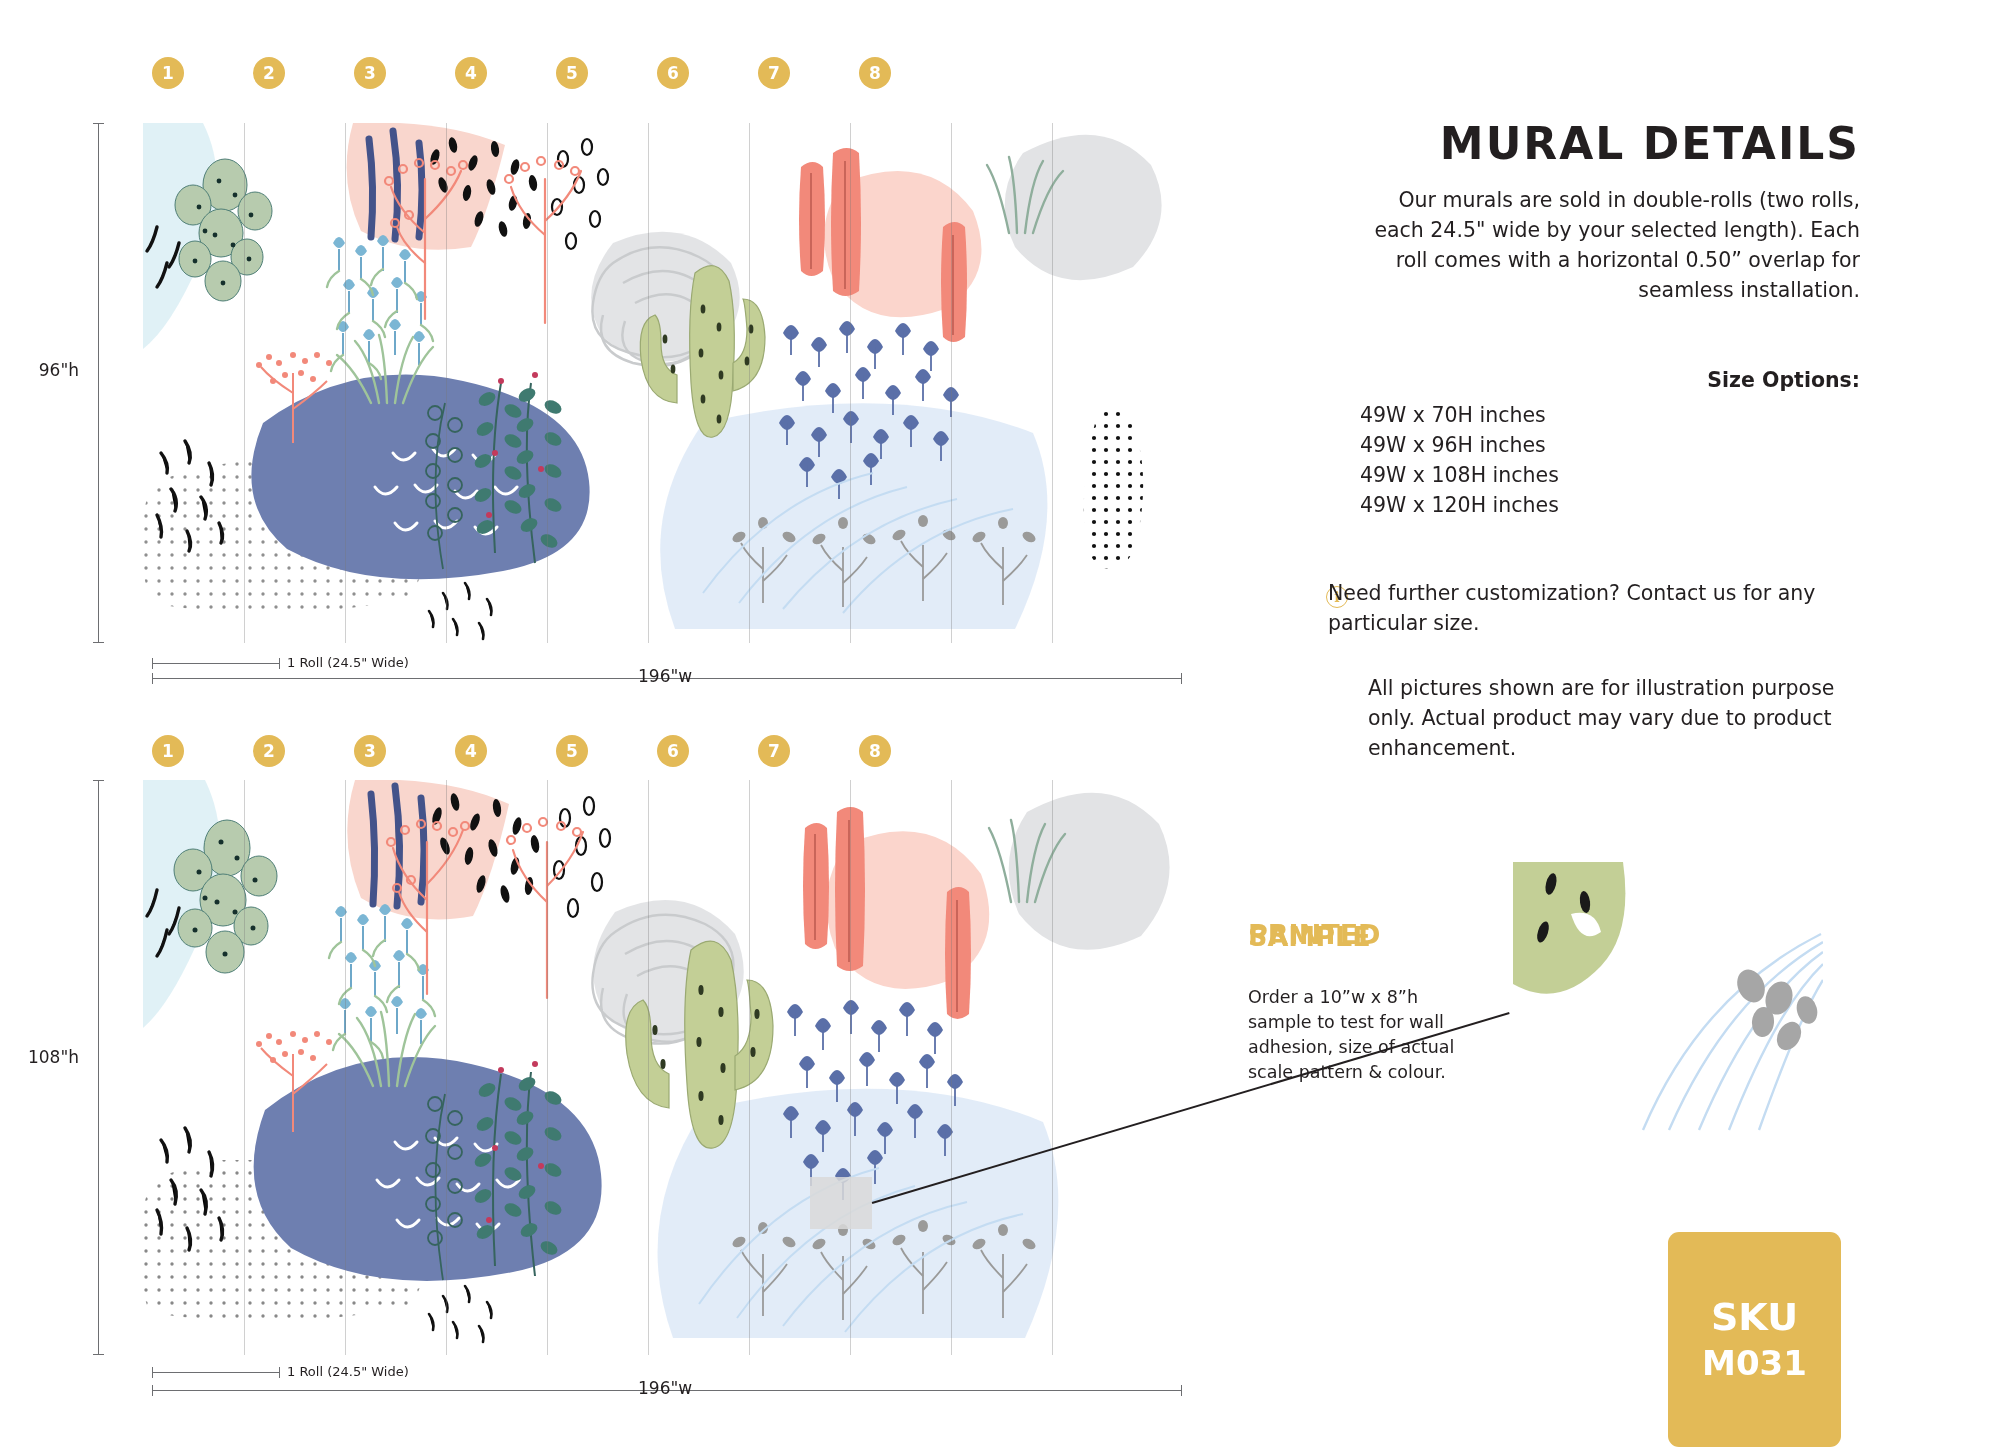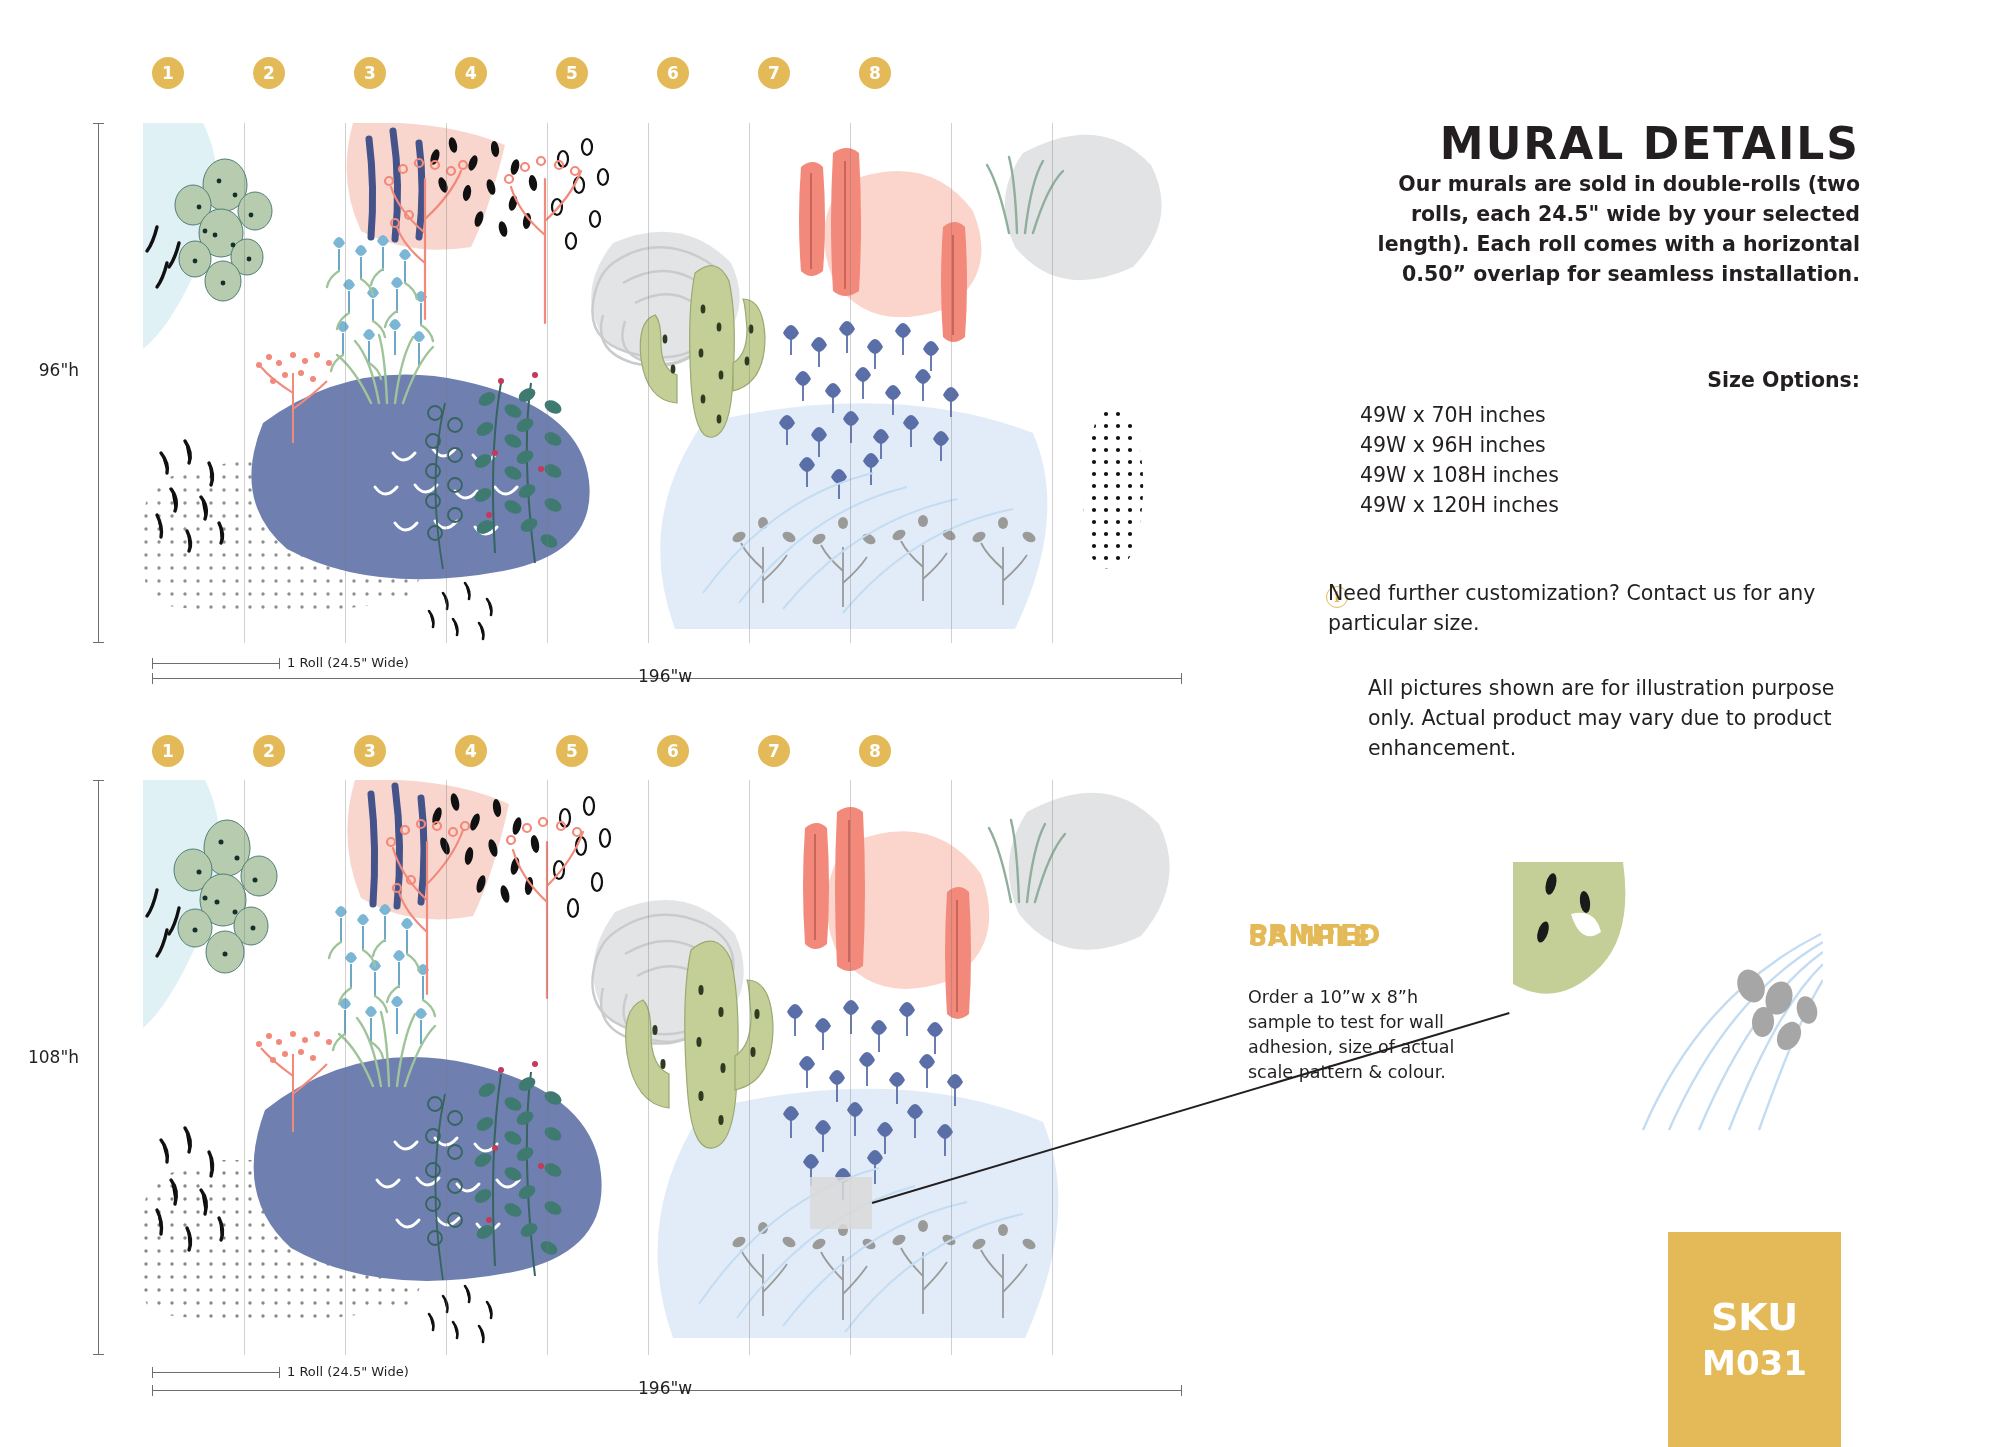--- a/index.html
+++ b/index.html
@@ -174,20 +174,21 @@
   
   .sku-box {
     position: absolute;
     background: #e3ba57;
     color: #ffffff;
     display: flex;
     flex-direction: column;
     align-items: center;
     justify-content: center;
     font-family: "DejaVu Sans", sans-serif;
+    border-radius: 11px;
   }
   .sku-label { font-size: 38px; font-weight: bold; line-height: 46px; }
   .sku-value { font-size: 34px; font-weight: bold; line-height: 46px; }
 
   
   .seam {
     position: absolute;
     top: 0;
     bottom: 0;
     width: 1px;
@@ -1035,21 +1036,21 @@
 <div class="dim-cap-h" style="left:1181px; top:1385px;"></div>
 <div class="dim-label" style="left:638px; top:1378px;">196"w</div>
 
 <div class="dim-line-h" style="left:152px; top:1372px; width:128px;"></div>
 <div class="dim-cap-h" style="left:152px; top:1367px;"></div>
 <div class="dim-cap-h" style="left:279px; top:1367px;"></div>
 <div class="dim-label-small" style="left:287px; top:1364px;">1 Roll (24.5" Wide)</div>
 
 <div class="details-title" style="right:140px; top:118px;">MURAL DETAILS</div>
 
-<div class="details-body" style="right:140px; top:169px; width:500px;font-weight:bold;">Our murals are sold in double-rolls (two rolls, each 24.5" wide by your selected length). Each roll comes with a horizontal 0.50” overlap for seamless installation.</div>
+<div class="details-body" style="right:140px; top:185px; width:500px;">Our murals are sold in double-rolls (two rolls, each 24.5" wide by your selected length). Each roll comes with a horizontal 0.50” overlap for seamless installation.</div>
 
 <div class="size-head" style="right:140px; top:368px; width:500px;">Size Options:</div>
 <div class="size-list" style="right:140px; top:400px; width:500px;">49W x 70H inches</div>
 <div class="size-list" style="right:140px; top:430px; width:500px;">49W x 96H inches</div>
 <div class="size-list" style="right:140px; top:460px; width:500px;">49W x 108H inches</div>
 <div class="size-list" style="right:140px; top:490px; width:500px;">49W x 120H inches</div>
 
 <div class="info-icon" style="left:1326px; top:586px;">i</div>
 <div class="custom-text" style="left:1328px; top:578px; width:500px;">Need further customization? Contact us for any particular size.</div>
 

